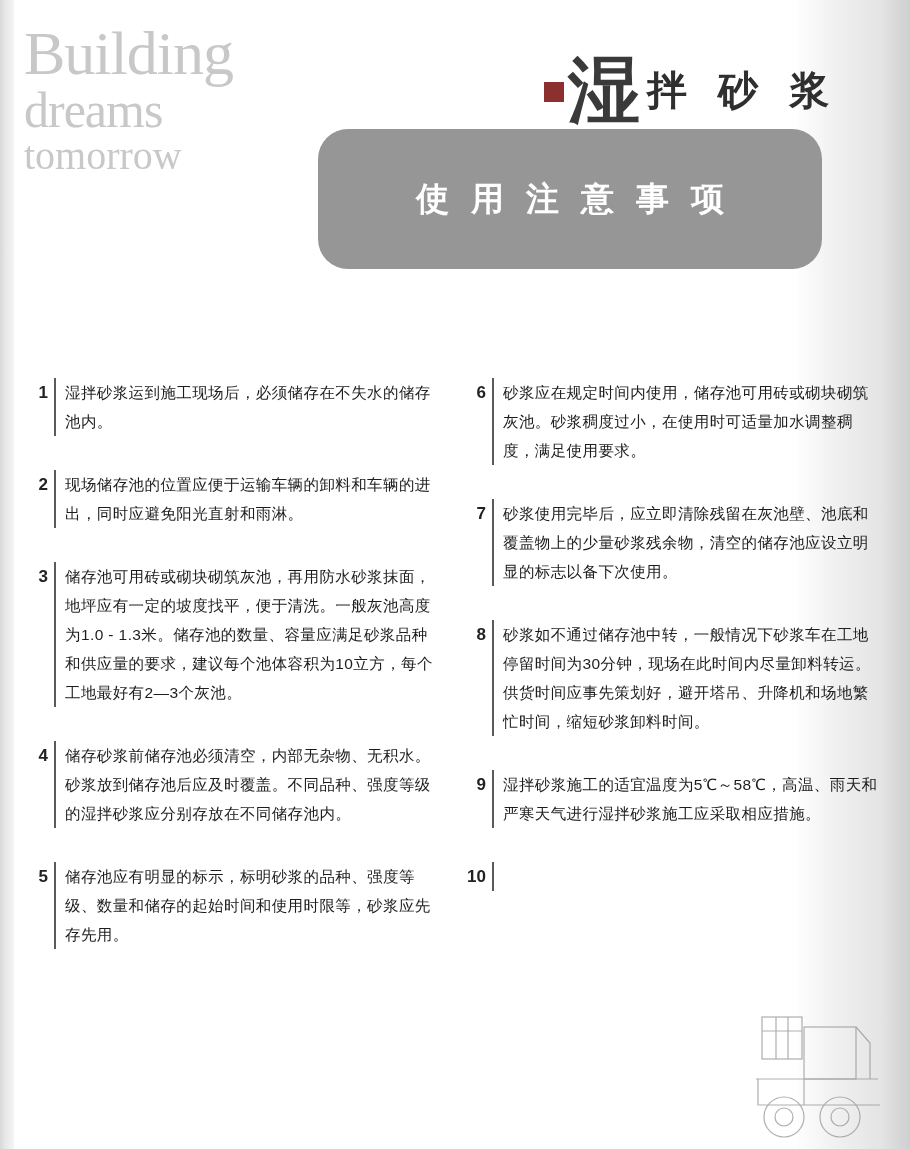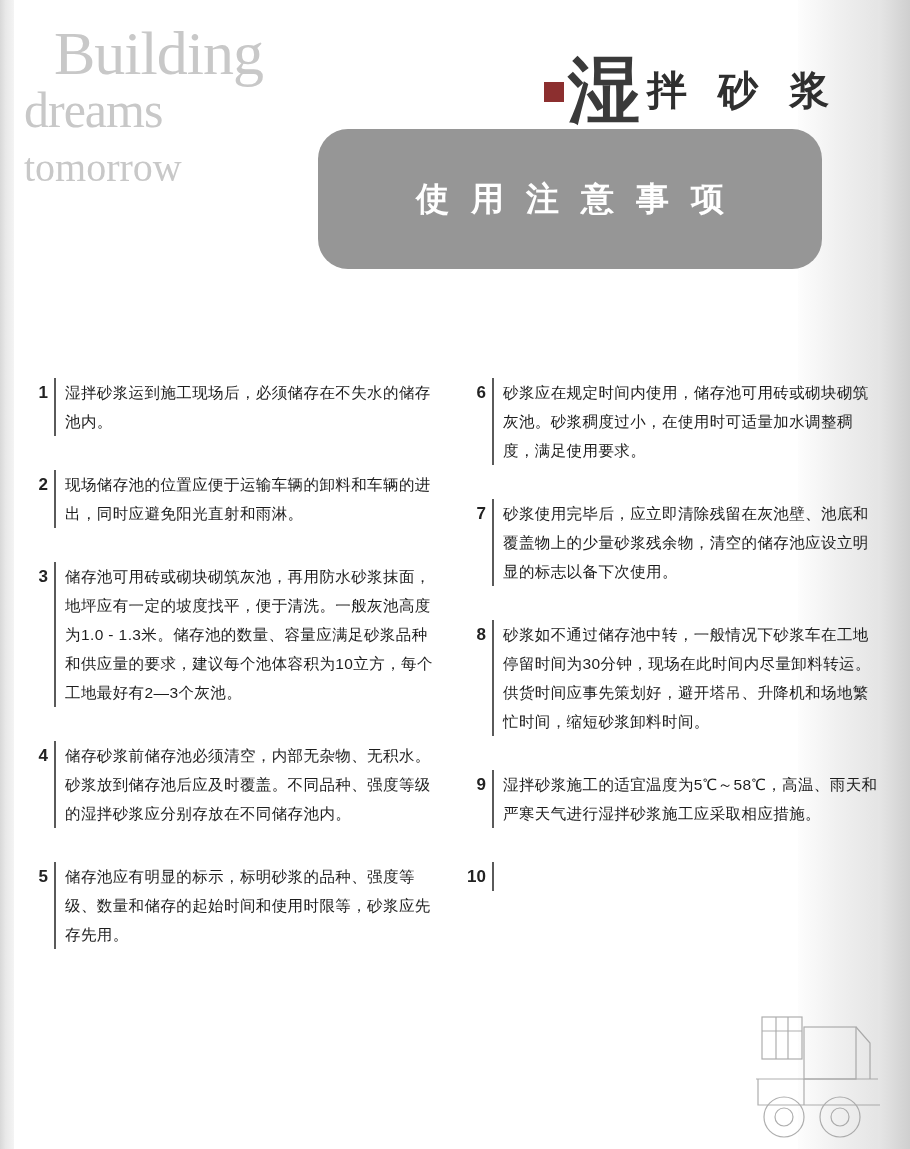--- a/index.html
+++ b/index.html
@@ -38,24 +38,24 @@
   
   .slogan {
     position: absolute;
     left: 24px;
     top: 22px;
     width: 330px;
     color: #c8c8c8;
     font-family: "Liberation Serif", serif;
     line-height: 1.02;
   }
-  .slogan .l1 { font-size: 62px; letter-spacing: -1px; margin-left: 30px; }
+  .slogan .l1 { font-size: 62px; letter-spacing: -1px; }
   .slogan .l2 { font-size: 50px; letter-spacing: -1px; }
   .slogan .l3 { font-size: 40px; margin-top: 6px; }
-  .slogan .l4 { font-size: 40px; margin-top: 12px; }
+  .slogan .l4 { font-size: 40px; }
 
   
   .title-wrap {
     position: absolute;
     left: 544px;
     top: 62px;
     width: 300px;
     height: 62px;
   }
   .title-square {

